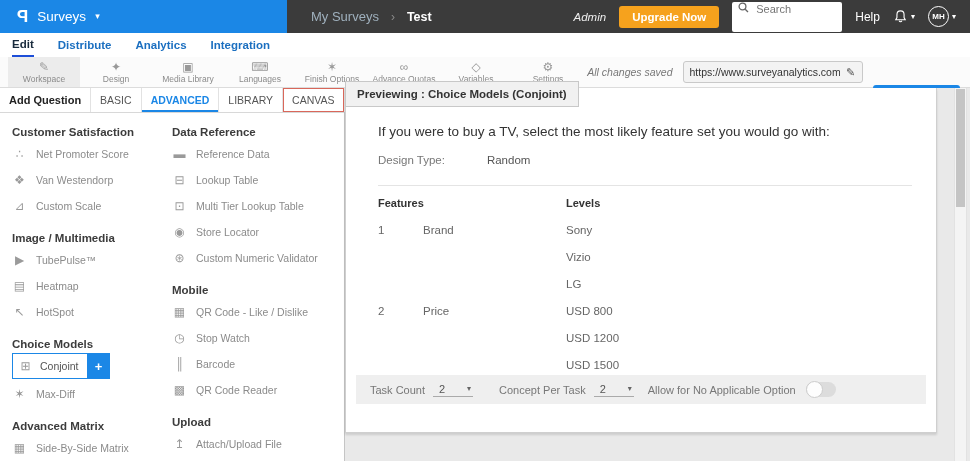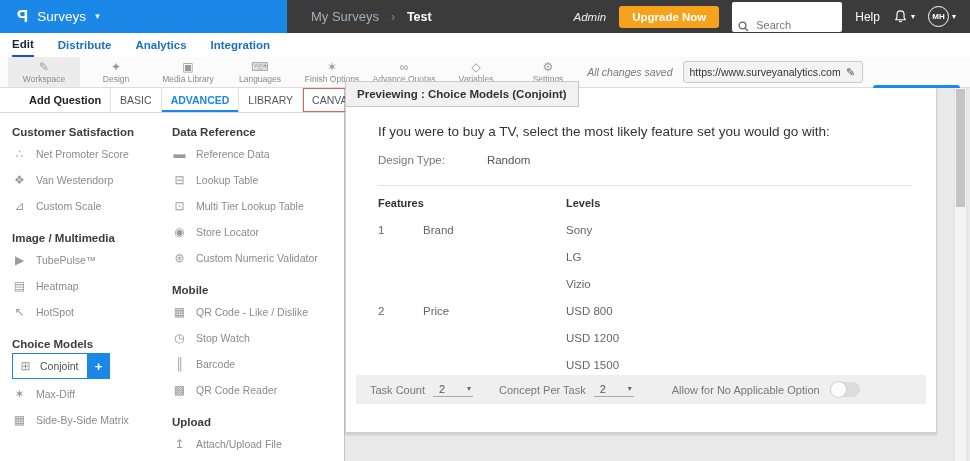--- a/index.html
+++ b/index.html
@@ -17,21 +17,21 @@
   .logo { font-weight:bold; font-size:17px; display:inline-block; transform:scaleX(-1); }
   .product { font-size:13.5px; }
   .caret { font-size:9px; line-height:1; }
   .breadcrumb { margin-left:24px; display:flex; align-items:center; gap:12px; font-size:13px; }
   .bc-parent { color:#9fb0bd; cursor:pointer; text-decoration:none; }
   .bc-sep { color:#8a8a8a; font-size:12px; }
   .bc-current { color:#fff; font-weight:bold; font-size:12.5px; }
   .topbar-right { margin-left:auto; display:flex; align-items:center; gap:13px; padding-right:14px; }
   .admin { font-style:italic; font-size:11.5px; color:#eee; }
   .upgrade-btn { background:#f6a21d; color:#fff; font-weight:bold; font-size:11.5px; padding:5px 13px; border-radius:3px; border:none; cursor:pointer; font-family:inherit; }
-  .searchbox { background:#fff; border-radius:2px; height:30px; width:110px; display:flex; align-items:flex-end; padding:0 6px; gap:5px; }
+  .searchbox { background:#fff; border-radius:2px; height:30px; width:110px; display:flex; align-items:flex-start; padding:0 6px; gap:5px; }
   .searchbox input { border:none; outline:none; width:100%; font-size:11px; font-family:inherit; color:#333; background:transparent; }
   .help { font-size:12px; color:#fff; cursor:pointer; }
   .iconwrap { display:flex; align-items:center; gap:3px; cursor:pointer; }
   .avatar { width:21px; height:21px; border:1.5px solid #fff; border-radius:50%; display:flex; align-items:center; justify-content:center; font-size:8px; font-weight:bold; }
   .caret-sm { font-size:8px; color:#fff; }
 
   
   .navrow { height:24px; background:#fff; display:flex; align-items:center; padding:0 12px; gap:24px; }
   .navtab { font-size:11.5px; font-weight:bold; color:#1b6fc0; cursor:pointer; line-height:21px; }
   .navtab.active { color:#17293b; border-bottom:2px solid #1d4ed8; }
@@ -48,21 +48,21 @@
   .toolbar-right { margin-left:auto; display:flex; align-items:center; gap:10px; padding-right:10px; }
   .saved { font-style:italic; font-size:10.5px; color:#777; white-space:nowrap; }
   .urlbox { width:180px; height:22px; background:#f3f3f3; border:1px solid #c9c9c9; border-radius:3px; display:flex; align-items:center; overflow:hidden; cursor:text; }
   .urltext { flex:1; font-size:10.5px; color:#333; padding:0 0 0 6px; white-space:nowrap; overflow:hidden; }
   .url-edit { width:22px; text-align:center; color:#555; font-size:11px; cursor:pointer; flex:0 0 auto; }
   .preview-btn { background:#1b87e6; border:none; color:#fff; font-weight:bold; font-size:11.5px; border-radius:3px; padding:5px 12px; display:flex; align-items:center; gap:6px; cursor:pointer; font-family:inherit;margin-top:48px; }
 
   
   .workspace { display:flex; height:373px; }
   .panel { width:345px; background:#fff; border-right:1px solid #c5c5c5; display:flex; flex-direction:column; flex:0 0 auto; }
-  .panel-tabs { height:25px; display:flex; align-items:stretch; border-bottom:1px solid #d8d8d8; flex:0 0 auto;padding-left:20px; }
+  .panel-tabs { height:25px; display:flex; align-items:stretch; border-bottom:1px solid #d8d8d8; flex:0 0 auto; }
   .ptab { display:flex; align-items:center; justify-content:center; padding:0 9px; border-right:1px solid #e2e2e2; font-size:10.5px; color:#555; cursor:pointer; white-space:nowrap; }
   .ptab.first { font-weight:bold; color:#222; font-size:11px; }
   .ptab.active { color:#1b87e6; font-weight:bold; box-shadow:inset 0 -2px 0 #1b87e6; }
   .ptab.canvas { box-shadow:inset 0 0 0 1px #d9675a; }
   .ptab.close { padding:0 8px; color:#333; font-size:12px; border-right:1px solid #e2e2e2; }
   .panel-body { flex:1; display:flex; padding-left:12px; overflow:hidden; }
   .col1 { width:150px; flex:0 0 auto; }
   .col2 { flex:1; padding-left:10px; }
   .sec-header { font-size:11.5px; font-weight:bold; color:#3c3c3c; margin:13px 0 3px; }
   .p-item { display:flex; align-items:center; gap:9px; height:26px; color:#8b8b8b; font-size:10.5px; cursor:pointer; white-space:nowrap; }
@@ -86,21 +86,21 @@
   .thead { line-height:27px; font-size:11px; font-weight:bold; color:#333; }
   .h-features { grid-column:1 / 3; }
   .crow { font-size:11.5px; color:#666; }
   .num, .feat { line-height:27px; }
   .levels div { line-height:27px; }
   .footer-bar { position:absolute; left:10px; right:10px; bottom:28px; height:29px; background:#efefef; display:flex; align-items:center; padding:0 14px; font-size:11px; color:#777; }
   .dd { display:flex; align-items:center; margin-left:8px; cursor:pointer; }
   .dd-value { border-bottom:1px solid #aaa; min-width:40px; display:flex; align-items:center; justify-content:space-between; padding:0 2px 1px 6px; color:#555; }
   .dd-value .caret-g { font-size:8px; color:#666; }
   .gap26 { margin-left:26px; }
-  .na-group { margin-left:38px; display:flex; align-items:center; gap:10px; }
+  .na-group { margin-left:14px; display:flex; align-items:center; gap:10px; }
   .toggle { width:30px; height:15px; border-radius:8px; background:#dcdcdc; position:relative; cursor:pointer; flex:0 0 auto; }
   .toggle .knob { position:absolute; left:0; top:-1px; width:17px; height:17px; border-radius:50%; background:#fdfdfd; border:1px solid #ccc; }
   .scrollbar { position:absolute; top:0; right:3px; bottom:0; width:13px; background:#f4f4f4; border-left:1px solid #e2e2e2; border-right:1px solid #e2e2e2; }
   .scrollbar .thumb { position:absolute; top:1px; left:1px; width:9px; height:118px; background:#c4c4c4; }
 </style>
 </head>
 <body>
 
 <div class="app">
 
@@ -250,20 +250,21 @@
               <span class="iglyph">⊞</span>
               <span>Conjoint</span>
             </span>
             <span class="plus-btn">+</span>
           </div>
           <div class="p-item">
             <span class="iglyph">✶</span>
             <span>Max-Diff</span>
           </div>
 
+          <div class="sec-header">Advanced Matrix</div>
           <div class="p-item">
             <span class="iglyph">▦</span>
             <span>Side-By-Side Matrix</span>
           </div>
 
         </div>
 
         <div class="col2">
           <div class="sec-header">Data Reference</div>
           <div class="p-item">
@@ -333,22 +334,22 @@
           <div class="ctable">
             <div class="thead">
               <span class="h-features">Features</span>
               <span>Levels</span>
             </div>
             <div class="crow">
               <span class="num">1</span>
               <span class="feat">Brand</span>
               <div class="levels">
                 <div>Sony</div>
+                <div>Vizio</div>
                 <div>LG</div>
-                <div>Vizio</div>
               </div>
             </div>
             <div class="crow">
               <span class="num">2</span>
               <span class="feat">Price</span>
               <div class="levels">
                 <div>USD 800</div>
                 <div>USD 1200</div>
                 <div>USD 1500</div>
               </div>

